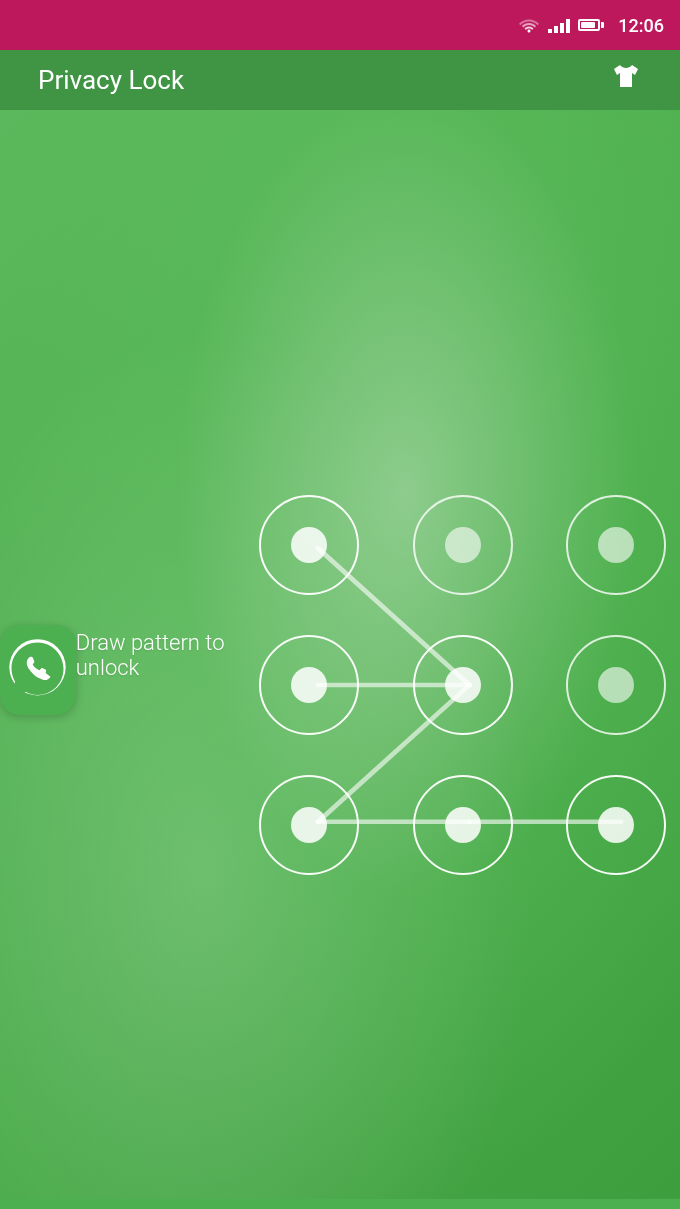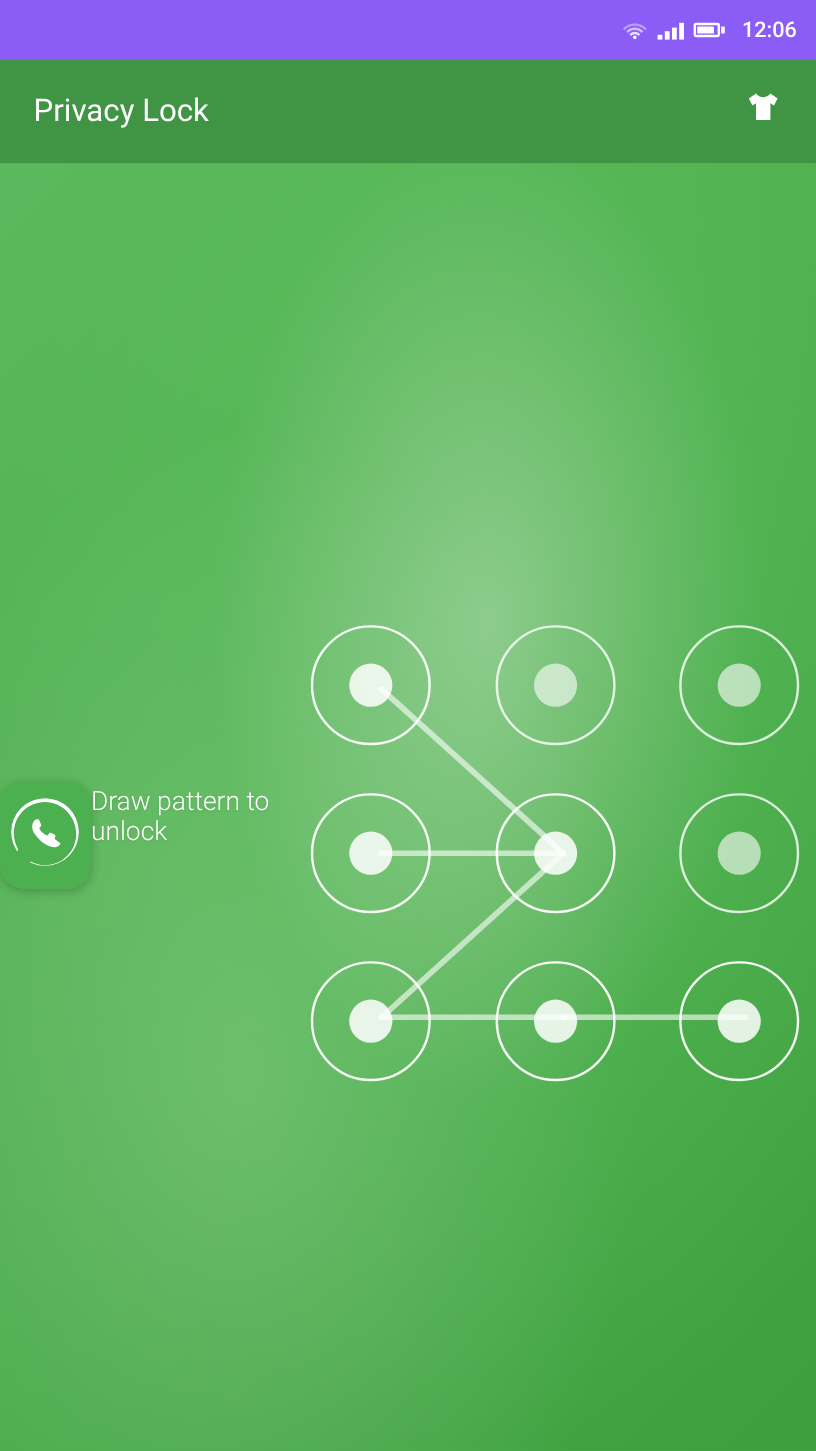--- a/index.html
+++ b/index.html
@@ -9,44 +9,44 @@
       height: 1209px;
       overflow: hidden;
       font-family: 'Roboto', Arial, sans-serif;
       background: #4caf50;
     }
 
     
     #status-bar {
       width: 100%;
       height: 50px;
-      background: #8b5cf6;
+      background: #be185d;
       display: flex;
       align-items: center;
       justify-content: flex-end;
       padding: 0 16px;
       gap: 8px;
     }
 
     #time-display {
       color: white;
       font-size: 18px;
       font-weight: 500;
       margin-left: 6px;
     }
 
     
     #app-bar {
       width: 100%;
-      height: 86px;
+      height: 60px;
       background: rgba(0,0,0,0.15);
       display: flex;
       align-items: center;
       justify-content: space-between;
-      padding: 0 28px;
+      padding: 0 38px;
       gap: 44px;
     }
 
     #app-title {
       color: white;
       font-size: 26px;
       font-weight: 400;
     }
 
     #theme-icon {

